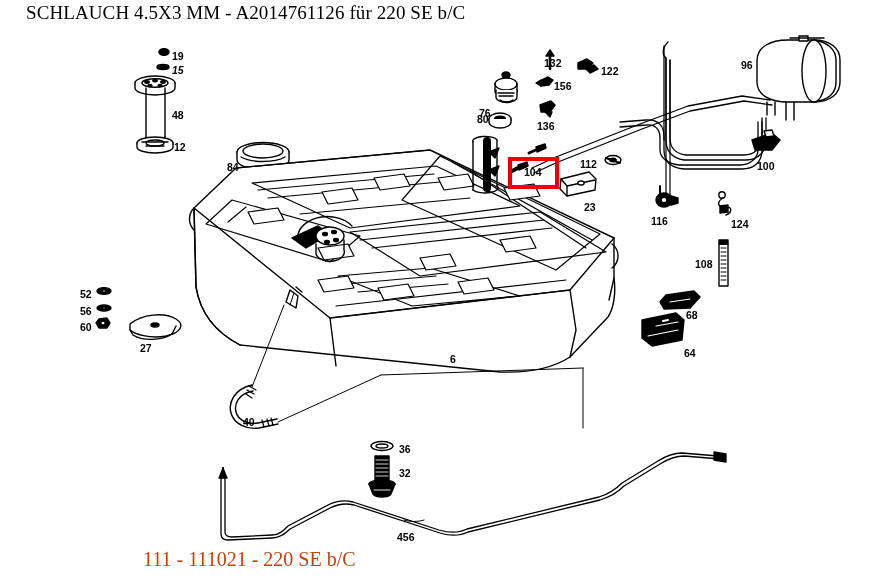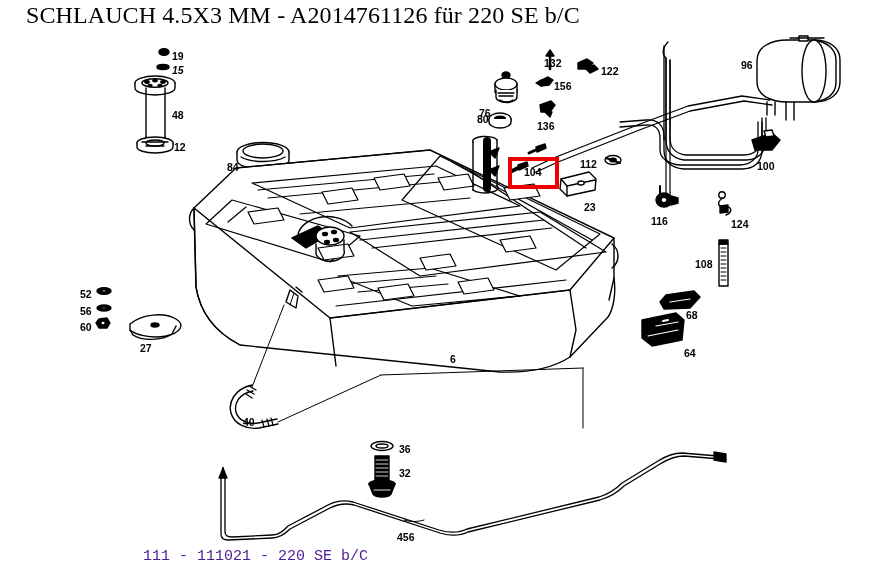--- a/index.html
+++ b/index.html
@@ -21,35 +21,35 @@
     left: 0; top: 0;
     width: 876px;
     height: 584px;
     background: #ffffff;
   }
   .title {
     position: absolute;
     left: 26px;
     top: 2px;
     font-family: "Liberation Serif", serif;
-    font-size: 24px;
+    font-size: 19px;
     font-weight: 400;
     letter-spacing: 0.1px;
     white-space: nowrap;
     color: #000;
   }
   .caption {
     position: absolute;
     left: 143px;
     top: 548px;
-    font-family: Liberation Mono, monospace;
-    font-size: 15px;
+    font-family: Liberation Serif, serif;
+    font-size: 20px;
     font-weight: 400;
     white-space: nowrap;
-    color: #4c1d95;
+    color: #c2410c;
   }
   .svg-layer {
     position: absolute;
     left: 0; top: 0;
     width: 876px;
     height: 584px;
   }
   .callout {
     position: absolute;
     font-family: "Liberation Sans", sans-serif;

